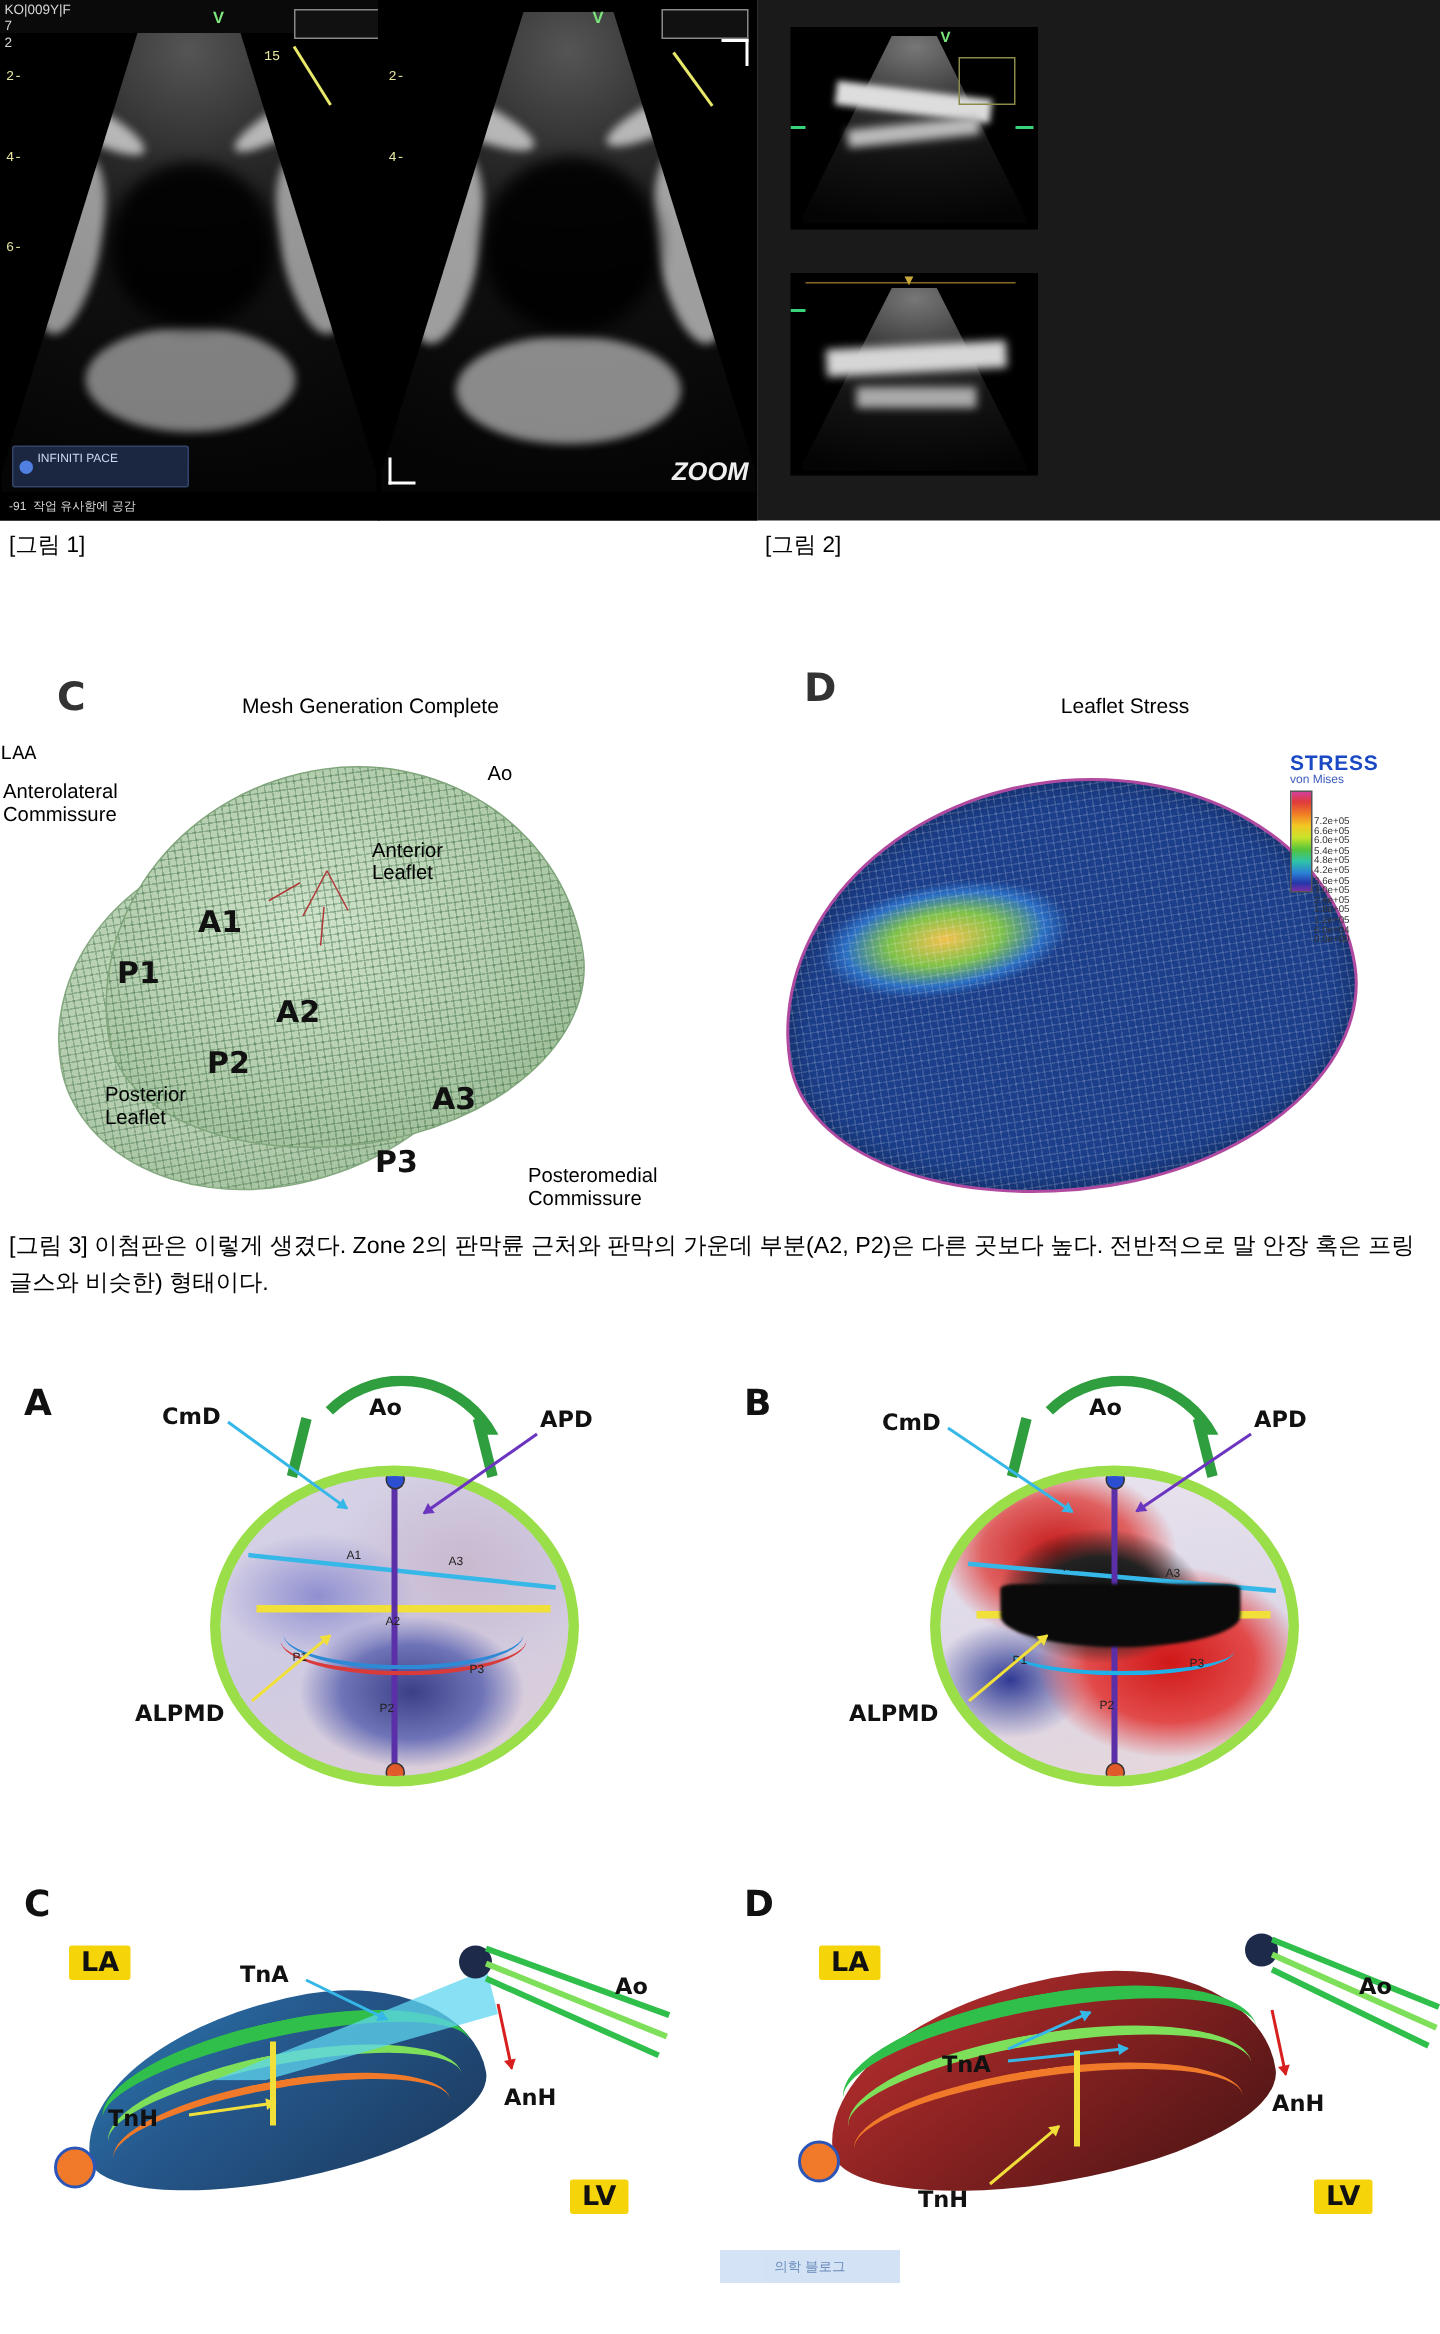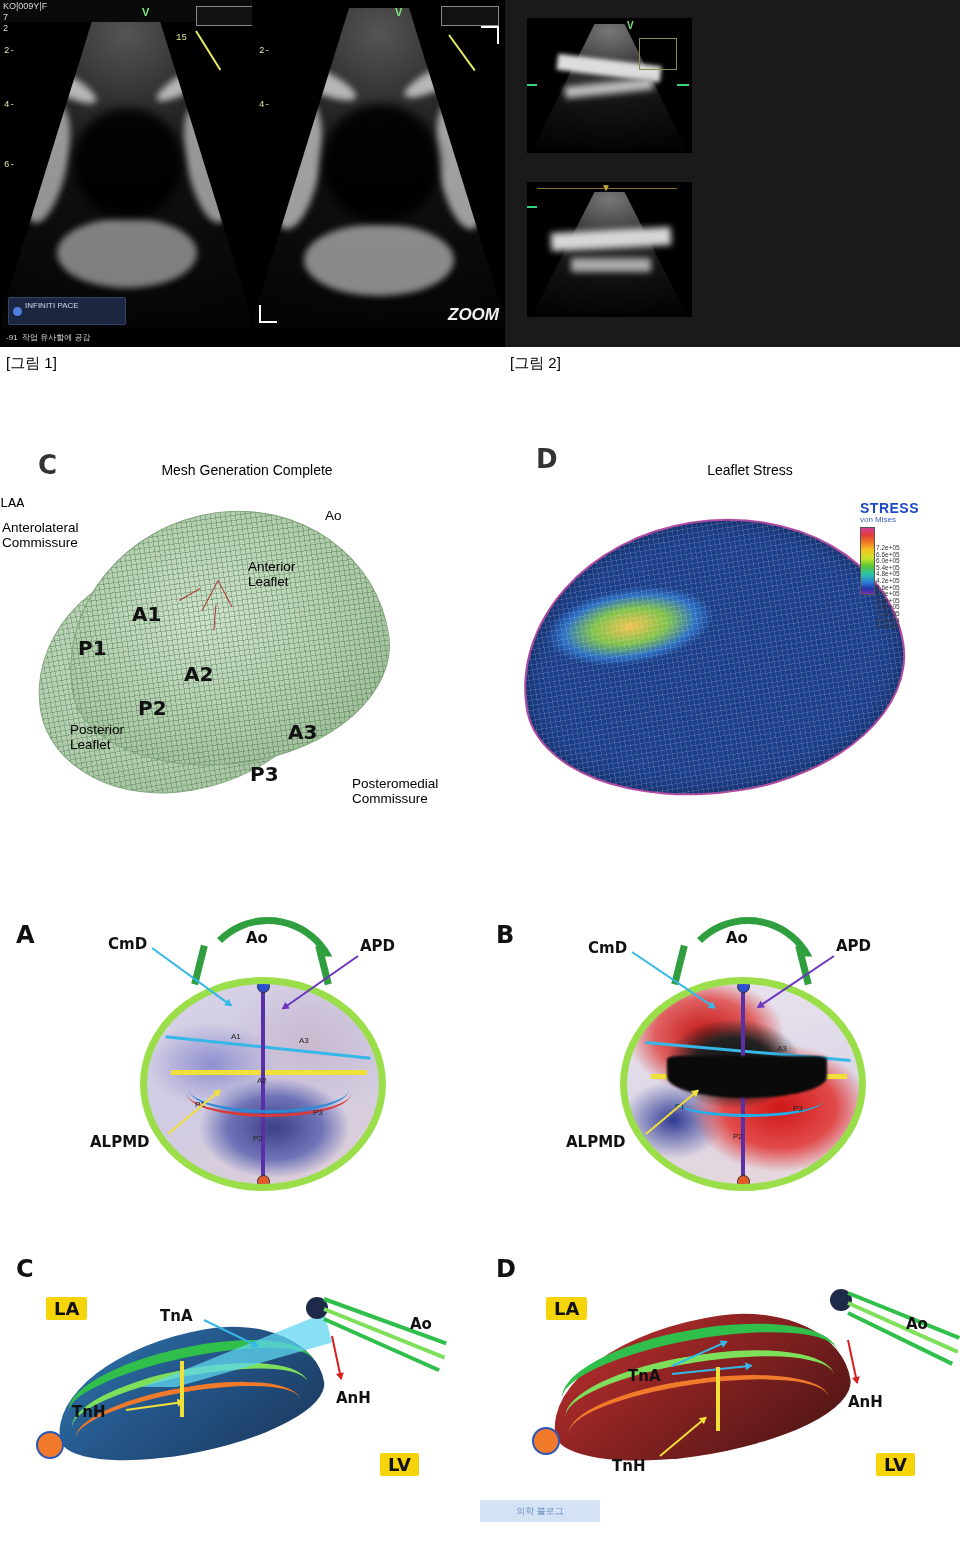--- a/index.html
+++ b/index.html
@@ -590,20 +590,21 @@
           <div>2.4e+05</div>
           <div>1.8e+05</div>
           <div>1.2e+05</div>
           <div>6.0e+04</div>
           <div>0.0e+00</div>
         </div>
       </div>
     </div>
   </div>
 
+  <div class="caption" style="left:6px;top:818px;width:950px;">[그림 3] 이첨판은 이렇게 생겼다. Zone 2의 판막륜 근처와 판막의 가운데 부분(A2, P2)은 다른 곳보다 높다. 전반적으로 말 안장 혹은 프링글스와 비슷한) 형태이다.</div>
 
   <div class="fig4">
 
     <div class="lbl-bold" style="left:16px;top:6px;font-size:24px;">A</div>
 
     <div class="aorta-arc" style="left:196px;top:2px;width:130px;height:58px;"></div>
     <div class="aorta-leg" style="left:196px;top:30px;height:40px;transform:rotate(14deg);"></div>
     <div class="aorta-leg" style="left:320px;top:30px;height:40px;transform:rotate(-14deg);"></div>
 
     <div class="disc discA" style="left:140px;top:62px;width:246px;height:214px;">

